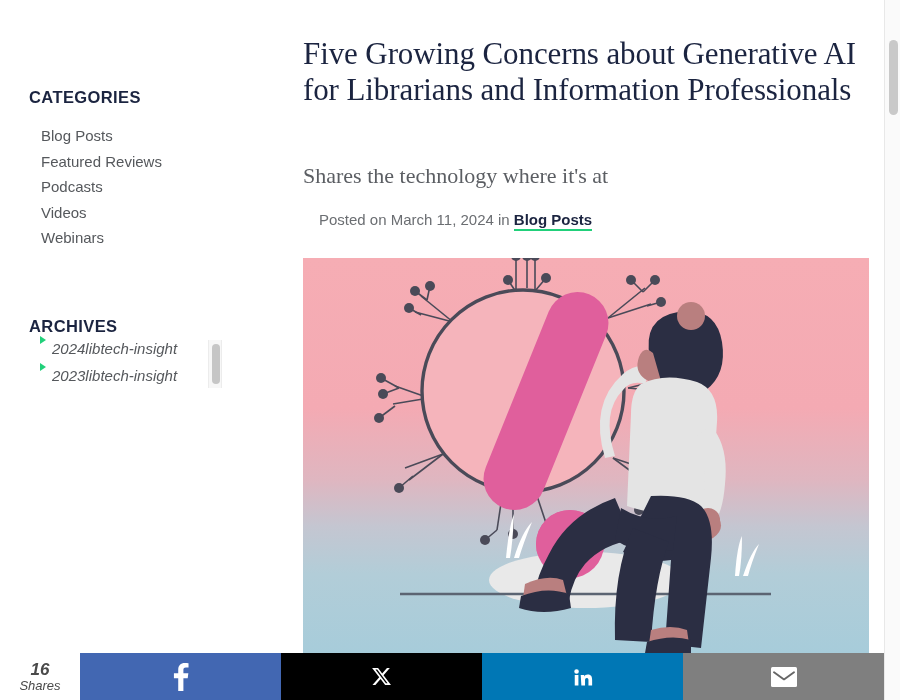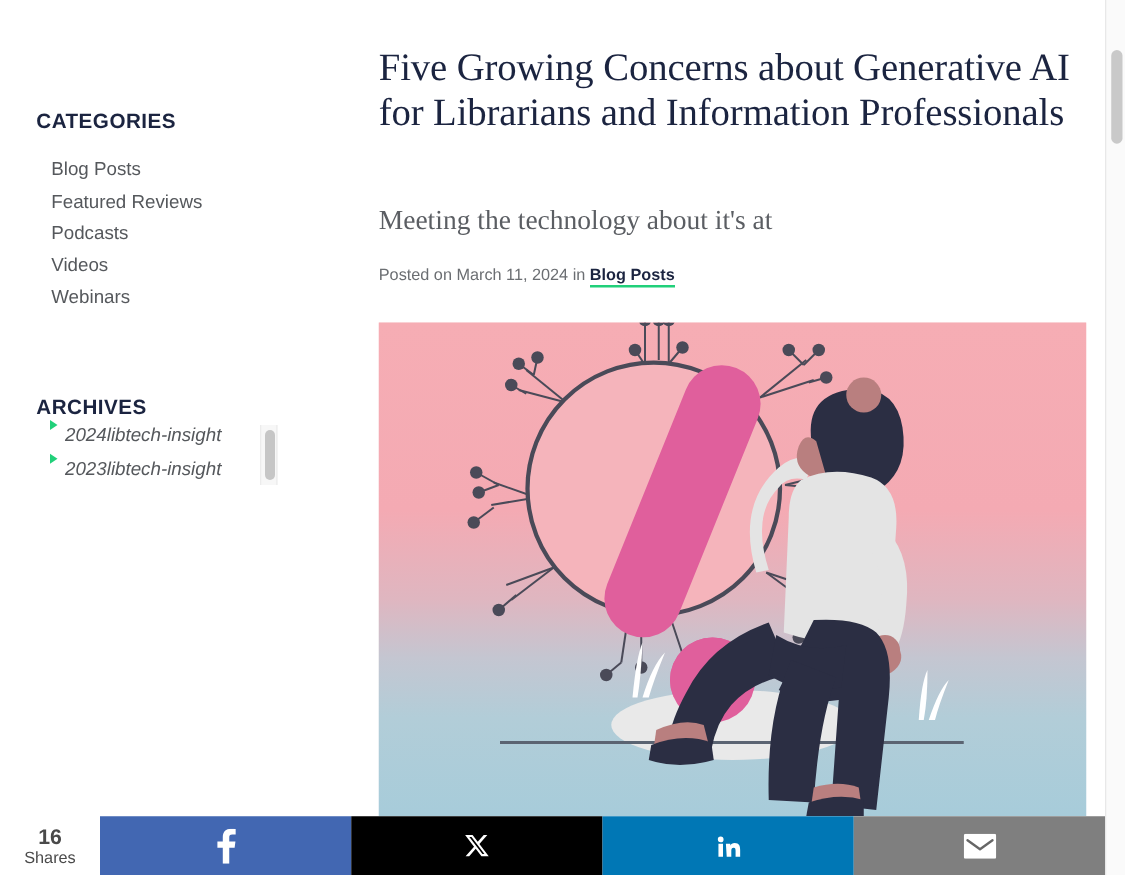--- a/index.html
+++ b/index.html
@@ -141,22 +141,22 @@
     font-family: "Liberation Serif", "DejaVu Serif", serif;
     font-size: 22px;
     line-height: 30px;
     font-weight: normal;
     color: #5b5e63;
   }
 
   #post-meta {
     position: absolute;
     top: 210px;
-    left: 0;
-    font-size: 13px;
+    left: 16px;
+    font-size: 15px;
     color: #6b6e72;
     line-height: 20px;
   }
   #post-meta a {
     font-weight: bold;
     color: #1b2440;
     text-decoration: none;
     border-bottom: 2.5px solid #21d07a;
     padding-bottom: 1px;
   }
@@ -192,20 +192,21 @@
   }
   #share-count {
     width: 80px;
     height: 47px;
     display: flex;
     flex-direction: column;
     align-items: center;
     justify-content: center;
     background: #ffffff;
     color: #4a4a4a;
+    font-style: italic;
   }
   #share-count .num { font-size: 17px; font-weight: bold; line-height: 18px; }
   #share-count .lbl { font-size: 13px; line-height: 14px; }
 
   .share-btn {
     flex: 1 1 0;
     height: 47px;
     display: flex;
     align-items: center;
     justify-content: center;
@@ -276,21 +277,21 @@
     </div>
 
     <div id="arch-scroll">
       <div id="arch-thumb"></div>
     </div>
   </aside>
 
   <article id="article">
     <h1 id="post-title">Five Growing Concerns about Generative AI for Librarians and Information Professionals</h1>
 
-    <h2 id="post-subtitle">Meeting the technology about it's at</h2>
+    <h2 id="post-subtitle">Shares the technology where it's at</h2>
 
     <div id="post-meta">
       <span>Posted on March 11, 2024 in </span><a href="#">Blog Posts</a>
     </div>
   </article>
 
   <figure id="hero">
     <svg viewBox="0 0 566 395" xmlns="http://www.w3.org/2000/svg">
       <defs>
         <linearGradient id="bgGrad" x1="0" y1="0" x2="0" y2="1">

